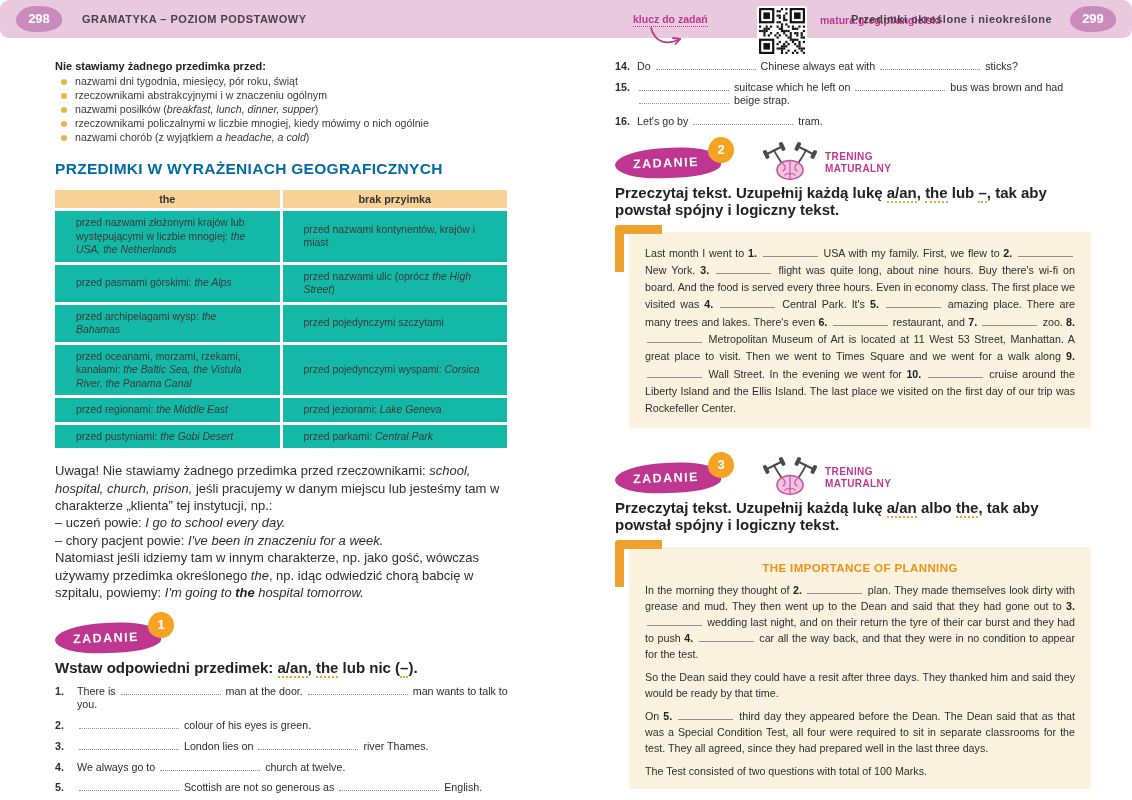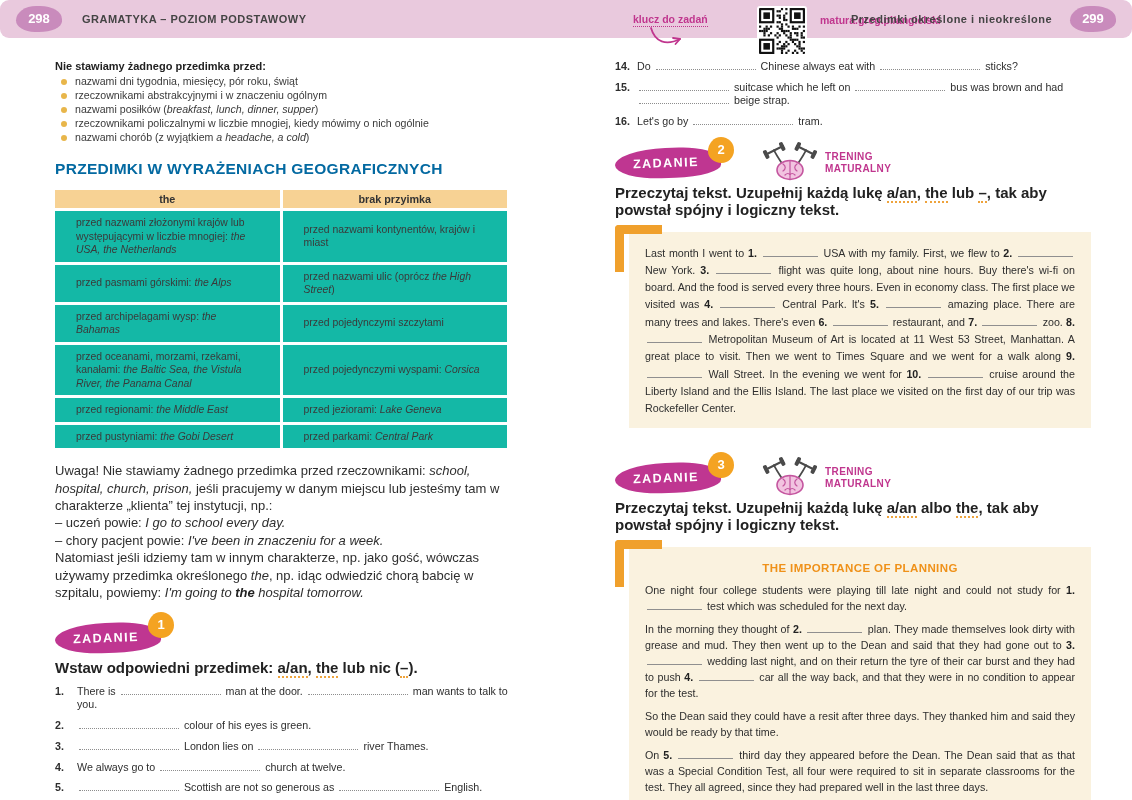--- a/index.html
+++ b/index.html
@@ -376,21 +376,20 @@
             </svg></span>
         <span class="training-label">TRENING MATURALNY</span>
       </div>
     </div>
     <div class="instr">Przeczytaj tekst. Uzupełnij każdą lukę <span class="mk-u">a/an</span> albo <span class="mk-u">the</span>, tak aby powstał spójny i logiczny tekst.</div>
 
     <div class="cream mt-gap1">
       <div class="bracket"></div>
       <div class="cream-title">THE IMPORTANCE OF PLANNING</div>
       <div id="planning-paras">
-          <p class="cream-p">One night four college students were playing till late night and could not study for <b>1.</b> <span class="blank solid" style="width:55px"></span> test which was scheduled for the next day.</p>
           <p class="cream-p">In the morning they thought of <b>2.</b> <span class="blank solid" style="width:55px"></span> plan. They made themselves look dirty with grease and mud. They then went up to the Dean and said that they had gone out to <b>3.</b> <span class="blank solid" style="width:55px"></span> wedding last night, and on their return the tyre of their car burst and they had to push <b>4.</b> <span class="blank solid" style="width:55px"></span> car all the way back, and that they were in no condition to appear for the test.</p>
           <p class="cream-p">So the Dean said they could have a resit after three days. They thanked him and said they would be ready by that time.</p>
           <p class="cream-p">On <b>5.</b> <span class="blank solid" style="width:55px"></span> third day they appeared before the Dean. The Dean said that as that was a Special Condition Test, all four were required to sit in separate classrooms for the test. They all agreed, since they had prepared well in the last three days.</p>
           <p class="cream-p">The Test consisted of two questions with   total of 100 Marks.</p>
         </div>
     </div>
   </div>
 </div>
 
 </body></html>

